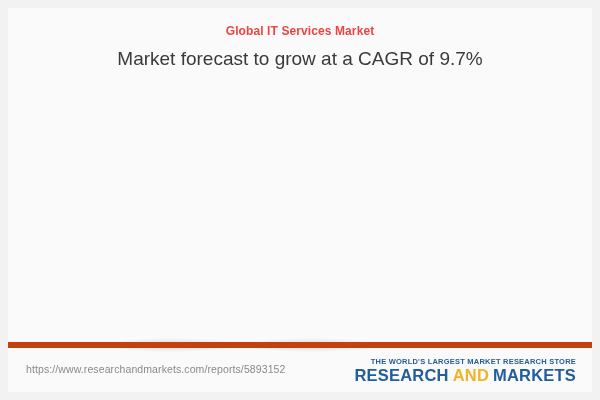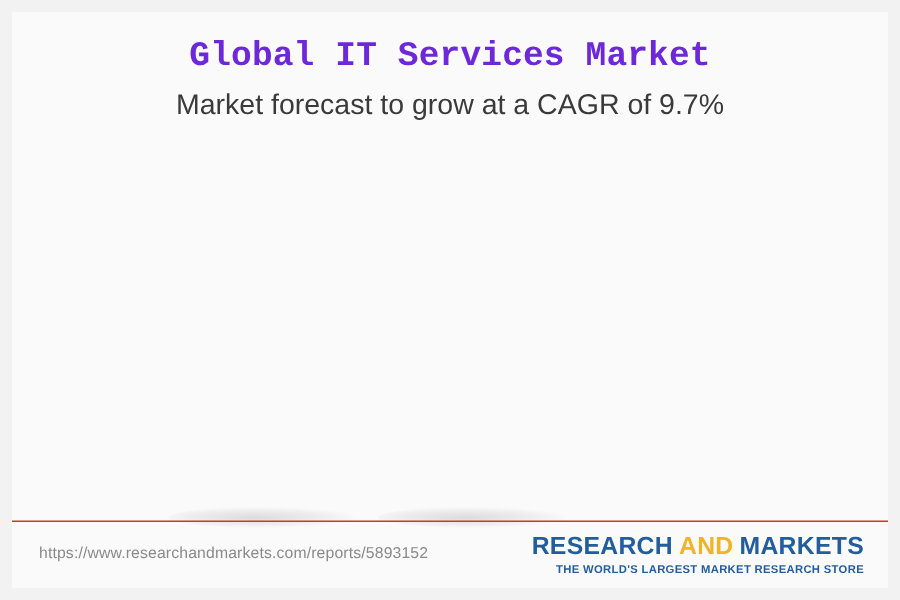--- a/index.html
+++ b/index.html
@@ -28,25 +28,24 @@
   #header {
     position: absolute;
     left: 0;
     top: 0;
     width: 584px;
     text-align: center;
   }
   #chart-title {
     margin: 0;
     padding-top: 16px;
-    font-size: 23px;
+    font-size: 12px;
     font-weight: bold;
-    color: #6d28d9;
+    color: #ef4444;
     letter-spacing: 0.1px;
-    font-family: Liberation Mono, monospace;
   }
   #chart-subtitle {
     margin: 0;
     padding-top: 10px;
     font-size: 19px;
     font-weight: normal;
     color: #3a3a3a;
   }
 
   
@@ -82,21 +81,21 @@
     border-radius: 50%;
   }
 
   
   #footer {
     position: absolute;
     left: 0;
     bottom: 0;
     width: 584px;
     height: 44px;
-    border-top: 1px solid #c2410c;
+    border-top: 6px solid #c2410c;
   }
   #source-url {
     position: absolute;
     left: 18px;
     top: 15px;
     font-size: 10.5px;
     color: #8a8a8a;
     letter-spacing: 0.1px;
   }
   #brand-logo {
@@ -202,18 +201,18 @@
       </svg>
 
     </div>
 
   </div>
 
   <div id="footer">
     <div id="source-url">https://www.researchandmarkets.com/reports/5893152</div>
 
     <div id="brand-logo">
+      <div id="brand-tagline">THE WORLD'S LARGEST MARKET RESEARCH STORE</div>
       <div id="brand-name"><span class="brand-blue">RESEARCH</span><span class="brand-gold" style="padding:0 4px;">AND</span><span class="brand-blue">MARKETS</span></div>
-      <div id="brand-tagline">THE WORLD'S LARGEST MARKET RESEARCH STORE</div>
     </div>
   </div>
 
 </div>
 
 </body></html>

